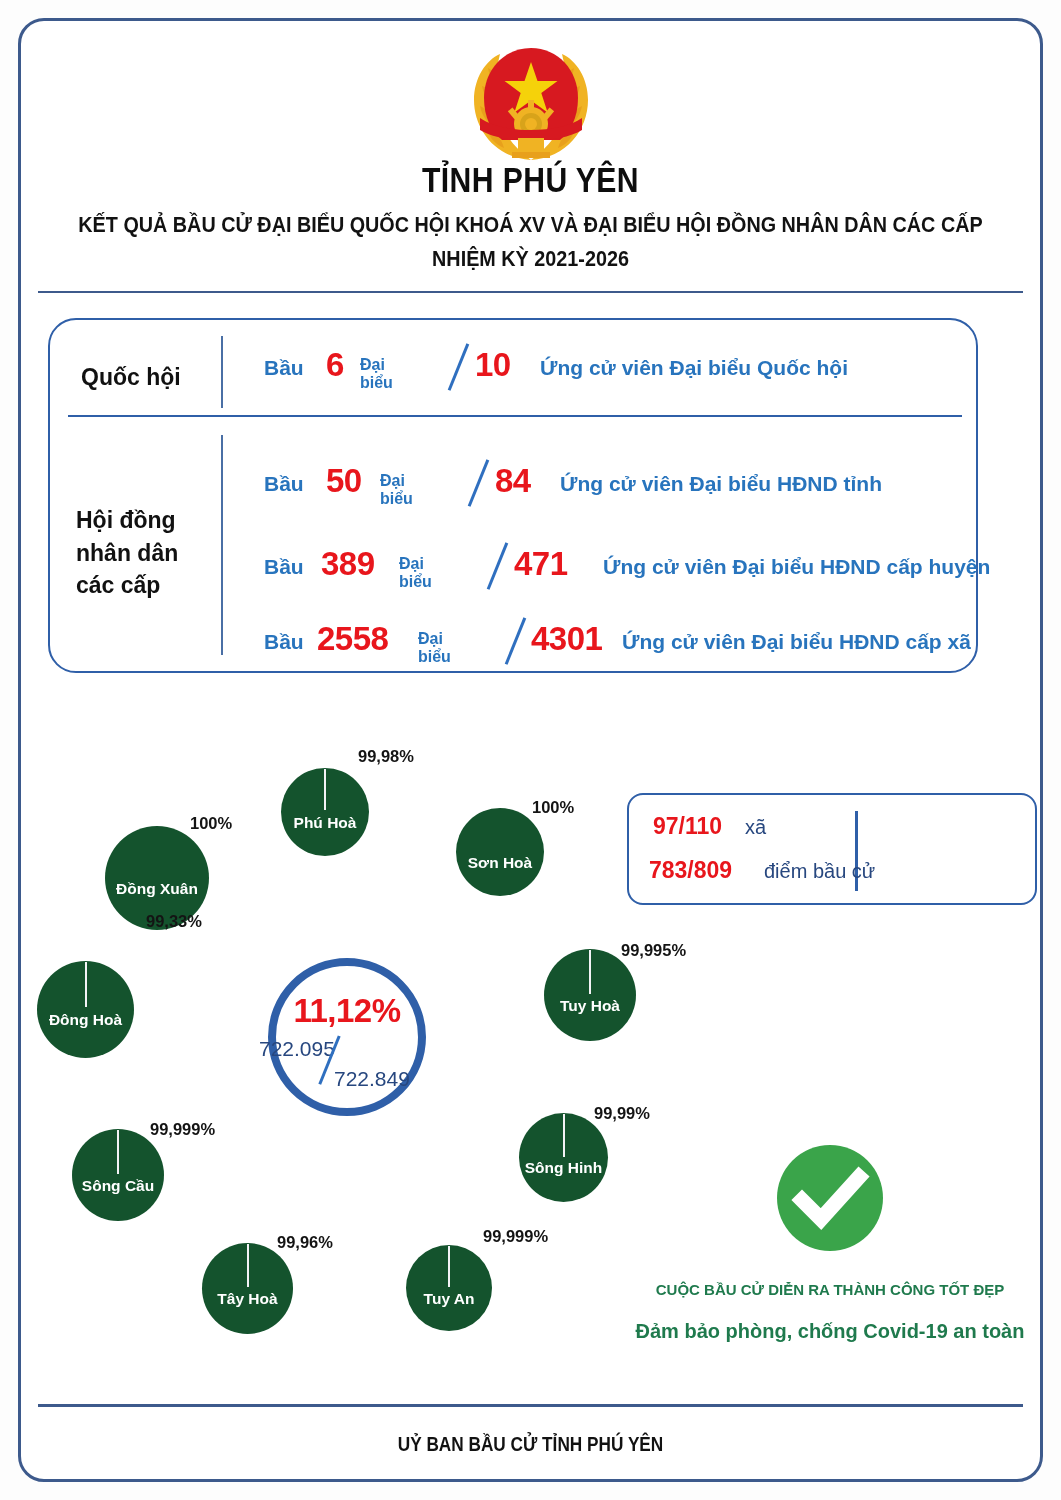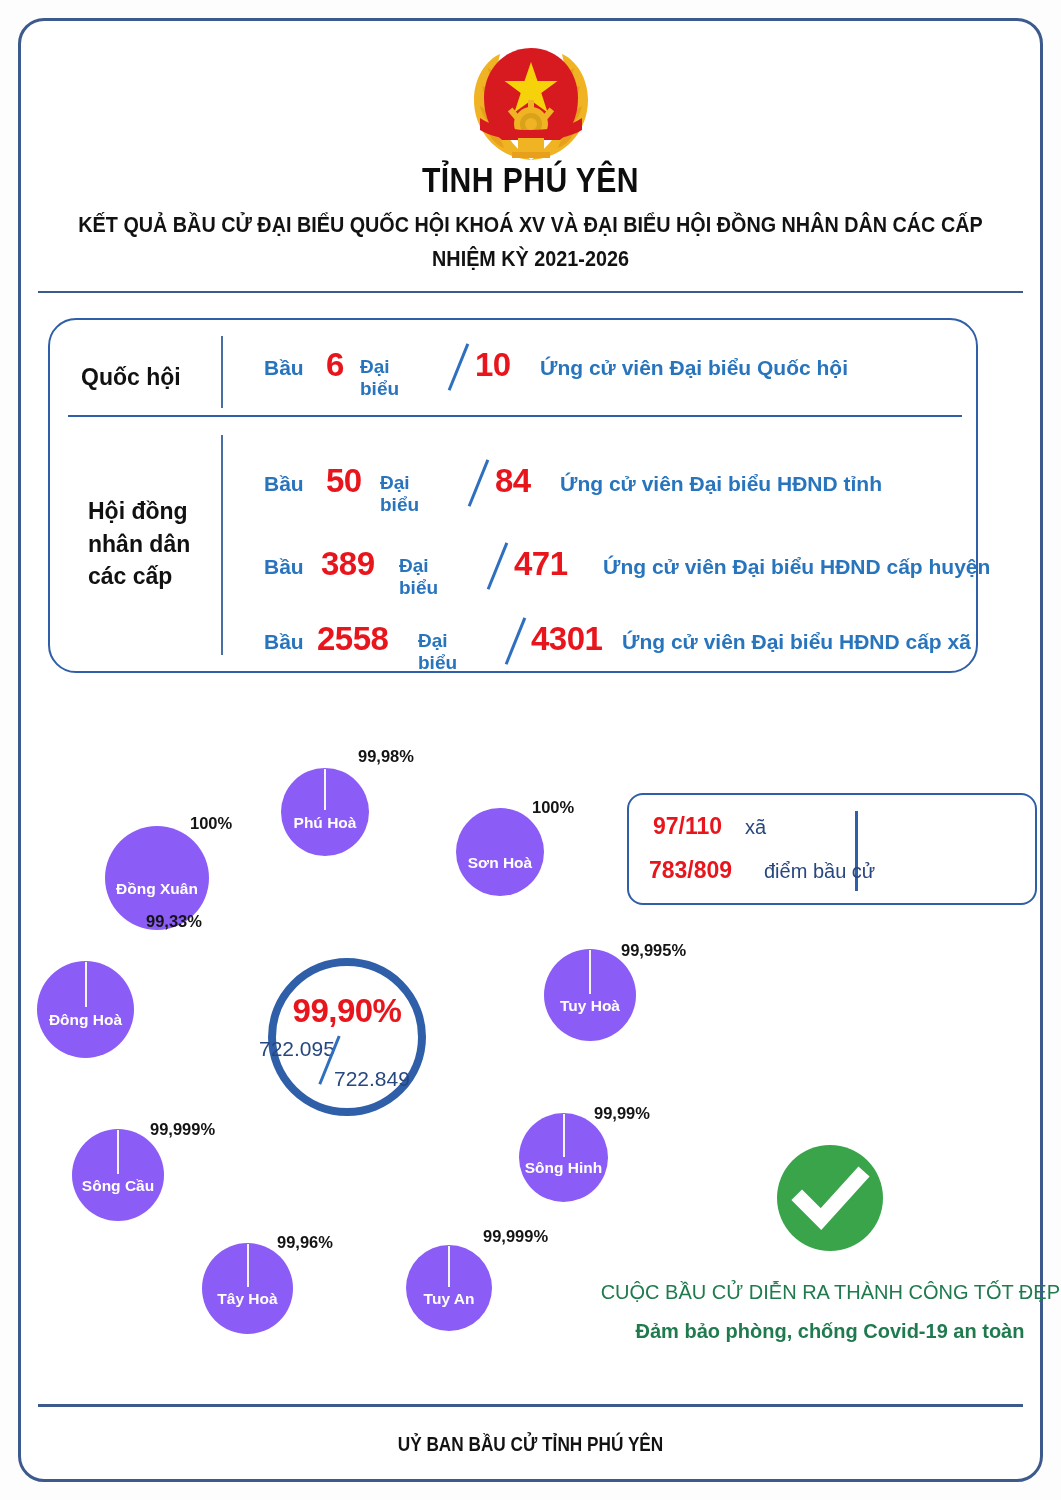--- a/index.html
+++ b/index.html
@@ -103,41 +103,41 @@
   }
 
   .row-label {
     position: absolute;
     font-size: 23px;
     font-weight: 700;
     color: #111111;
     line-height: 1.42;
   }
   .row-label.qh  { left: 31px; top: 41px; }
-  .row-label.hd  { left: 26px; top: 175px; margin-left: 12px; }
+  .row-label.hd  { left: 26px; top: 184px; }
 
   
   .res-line { position: absolute; height: 44px; }
 
   .res-line .w-bau {
     position: absolute;
     font-size: 21px; font-weight: 700;
     color: #2874bd;
     top: 12px;
   }
   .res-line .num-elected {
     position: absolute;
     font-size: 33px; font-weight: 700;
     color: #e8161c;
     top: 2px;
     letter-spacing: -0.5px;
   }
   .res-line .w-dai {
     position: absolute;
-    font-size: 19px; font-weight: 700;
+    font-size: 16px; font-weight: 700;
     color: #2874bd;
     top: 12px;
   }
   .res-line .slash {
     position: absolute;
     width: 2.5px; height: 50px;
     background: #2f6fbf;
     transform: rotate(22deg);
     top: -2px;
   }
@@ -153,21 +153,21 @@
     font-size: 21px; font-weight: 700;
     color: #2874bd;
     top: 24px;
     white-space: nowrap;
   }
 
   
   .bubble {
     position: absolute;
     border-radius: 50%;
-    background: #8b5cf6;
+    background: #14532d;
   }
   .bubble .blabel {
     position: absolute;
     left: 0; right: 0;
     text-align: center;
     color: #ffffff;
     font-size: 15.5px;
     font-weight: 700;
     white-space: nowrap;
   }
@@ -274,23 +274,23 @@
     position: absolute;
     left: 777px; top: 1145px;
     width: 106px; height: 106px;
     border-radius: 50%;
     background: #3aa44a;
   }
   .success-line1 {
     position: absolute;
     left: 600px; top: 1281px;
     width: 460px;
-    text-align: right;
-    font-size: 20px;
-    font-weight: 400;
+    text-align: center;
+    font-size: 15px;
+    font-weight: 700;
     color: #1f7a4d;
     white-space: nowrap;
   }
   .success-line2 {
     position: absolute;
     left: 600px; top: 1320px;
     width: 460px;
     text-align: center;
     font-size: 20px;
     font-weight: 700;
@@ -450,21 +450,21 @@
       </div>
       <div class="pct" style="left: 277px; top: 1233px;">99,96%</div>
       <div class="bubble" style="left: 406px; top: 1245px; width: 86px; height: 86px;">
         <div class="pieline" style="height: 41px;"></div>
         <div class="blabel" style="top: 44.72px;">Tuy An</div>
       </div>
       <div class="pct" style="left: 483px; top: 1227px;">99,999%</div>
     </div>
 
   <div class="center-circle"></div>
-  <div class="cc-pct">99,90%</div>
+  <div class="cc-pct">11,12%</div>
   <div class="cc-num-a">722.095</div>
   <div class="cc-slash"></div>
   <div class="cc-num-b">722.849</div>
 
   <div class="stats-box">
     <div class="sline"></div>
     <span class="stat-red" style="left:24px;  top:18px;">97/110</span>
     <span class="stat-blue" style="left:116px; top:21px;">xã</span>
     <span class="stat-red" style="left:20px;  top:62px;">783/809</span>
     <span class="stat-blue" style="left:135px; top:65px;">điểm bầu cử</span>

